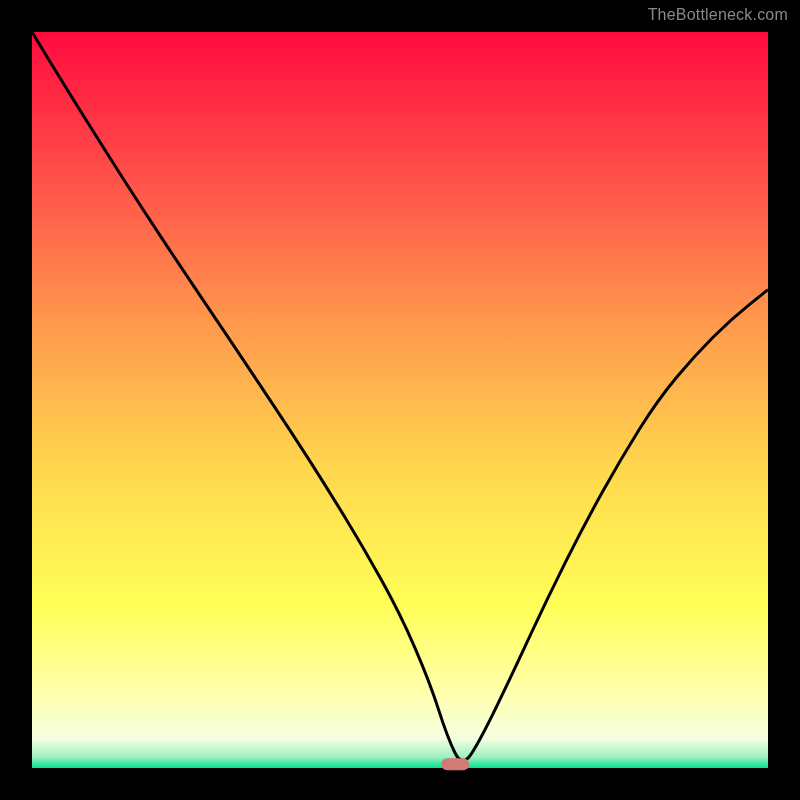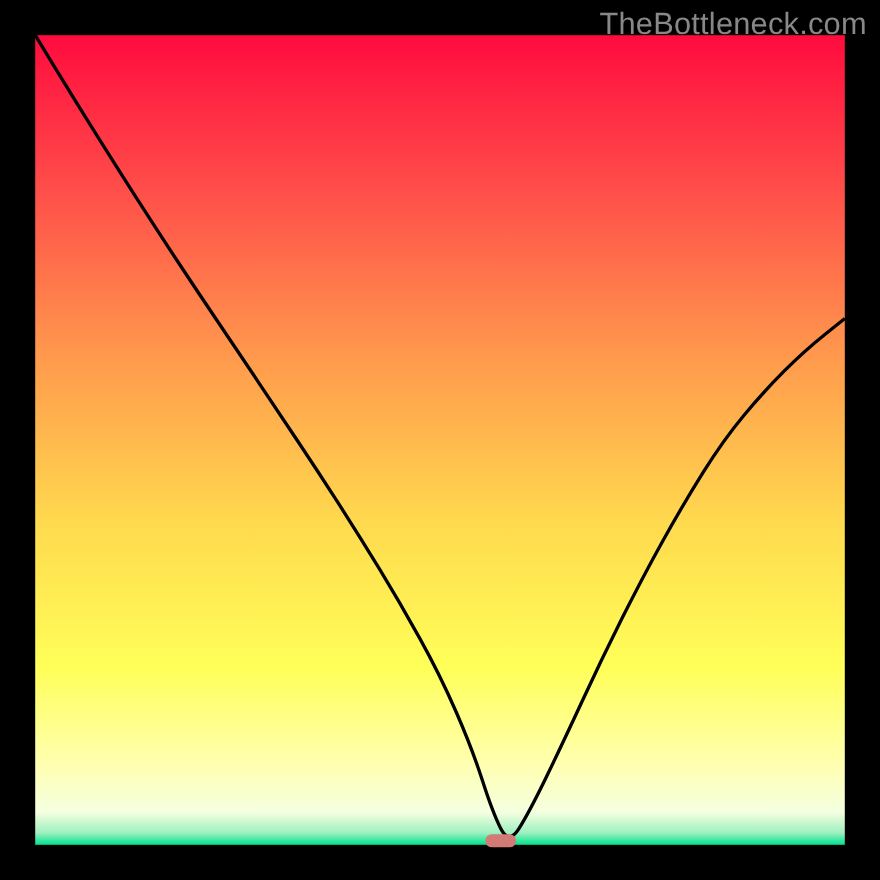--- a/index.html
+++ b/index.html
@@ -14,21 +14,21 @@
   .stage {
     position: relative;
     width: 800px;
     height: 800px;
   }
   .attribution {
     position: absolute;
     top: 6px;
     right: 12px;
     color: #888;
-    font-size: 28px;
+    font-size: 16px;
     font-weight: 500;
     z-index: 10;
     letter-spacing: 0.2px;
   }
   svg.plot {
     position: absolute;
     left: 0;
     top: 0;
     width: 800px;
     height: 800px;

